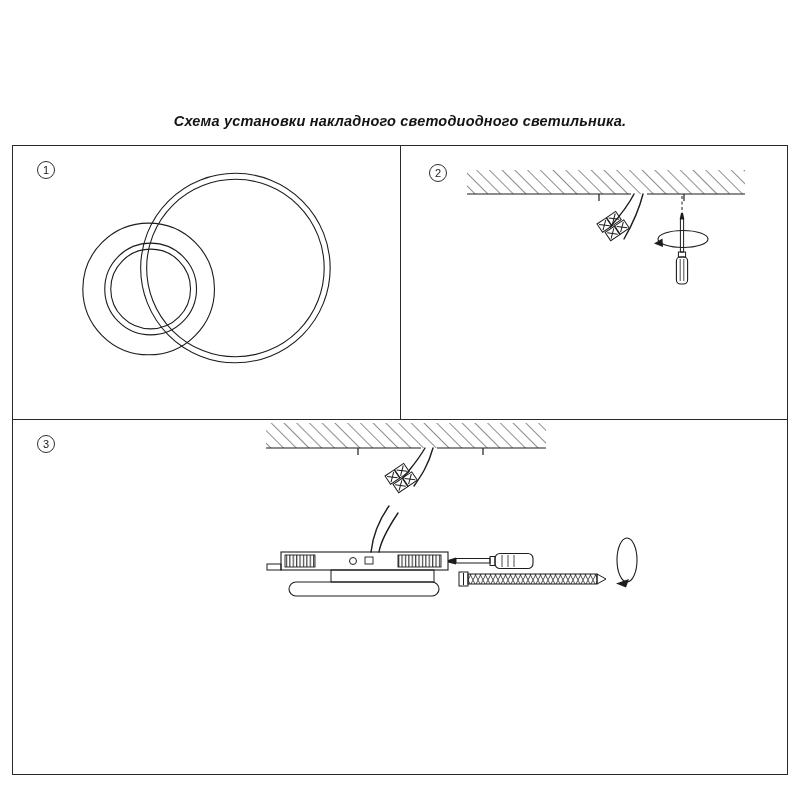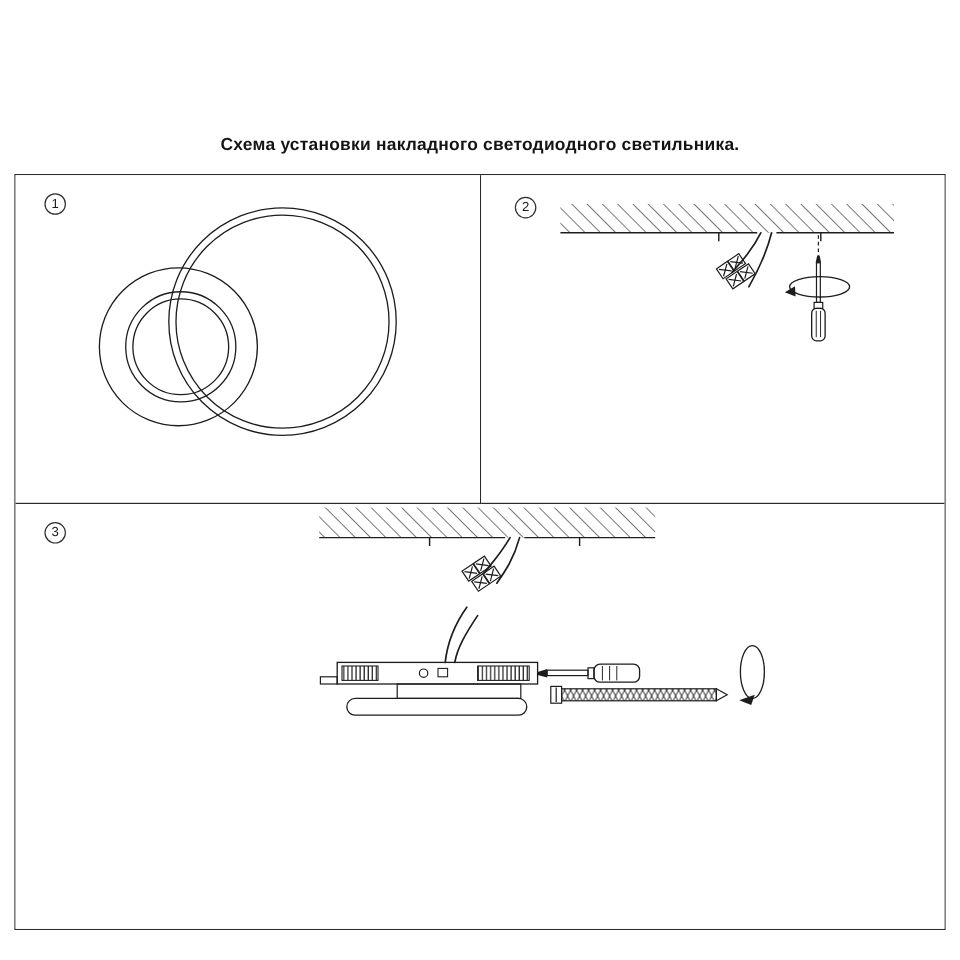--- a/index.html
+++ b/index.html
@@ -3,21 +3,21 @@
 <meta charset="utf-8">
 <style>
   * { margin:0; padding:0; box-sizing:border-box; }
   html,body { background:#ffffff; }
   body {
     width:800px; height:800px; position:relative;
     font-family:"Liberation Sans", sans-serif; color:#111;
   }
   .sheet-title {
     position:absolute; top:113px; left:0; width:100%;
-    text-align:center; font-size:14.5px; font-weight:bold; 
+    text-align:center; font-size:14.5px; font-weight:bold; font-style:italic;
     letter-spacing:.2px; color:#141414;
   }
   .diagram-box {
     position:absolute; left:12px; top:145px; width:776px; height:630px;
     border:1px solid #2a2a2a; background:#fff;
   }
   .panel { position:absolute; background:#fff; }
   .panel-1 { left:0; top:0; width:388px; height:274px; border-right:1px solid #2a2a2a; border-bottom:1px solid #2a2a2a; }
   .panel-2 { left:388px; top:0; width:386px; height:274px; border-bottom:1px solid #2a2a2a; }
   .panel-3 { left:0; top:274px; width:774px; height:354px; }

